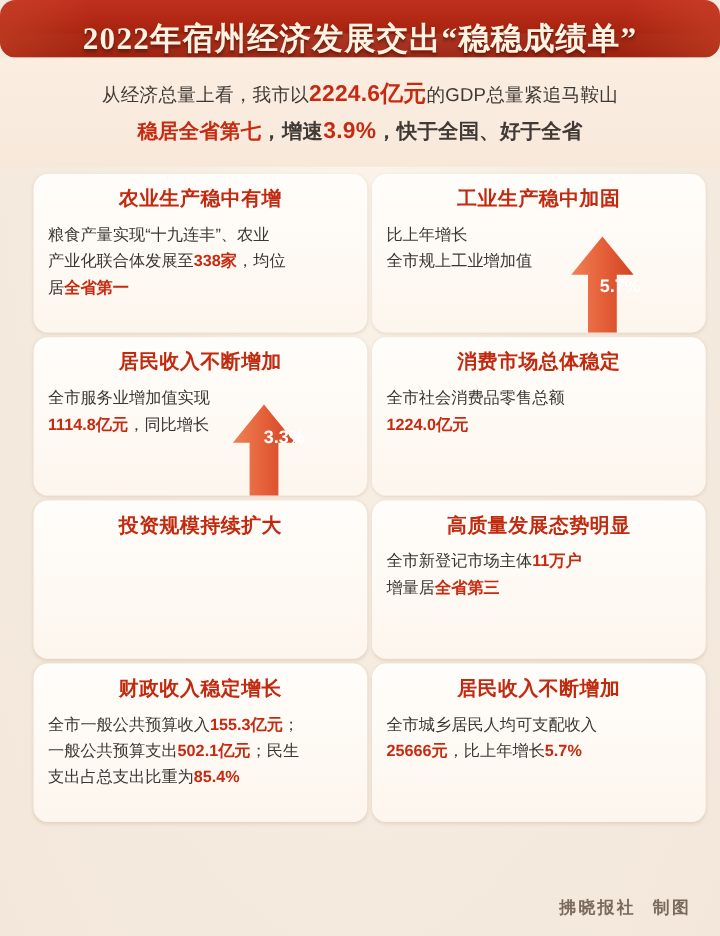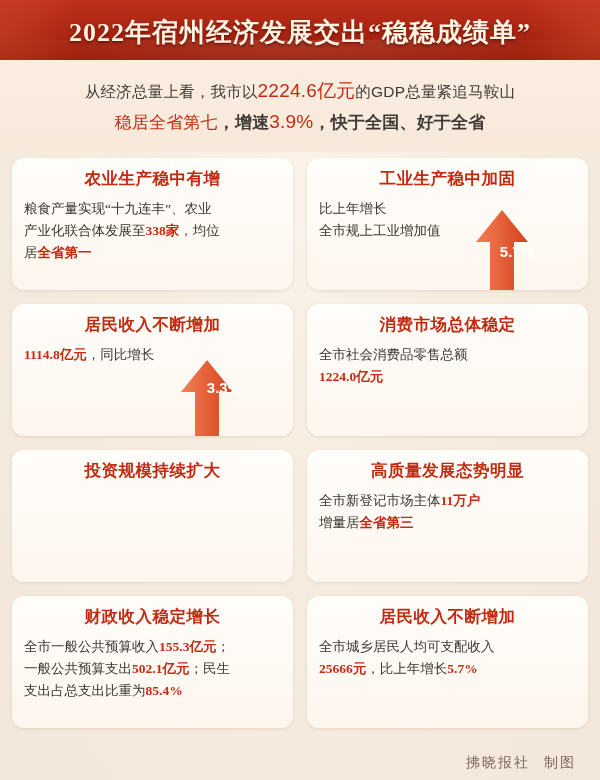--- a/index.html
+++ b/index.html
@@ -19,23 +19,24 @@
     width: 600px;
     height: 780px;
     background:
       radial-gradient(ellipse at 50% 0%, #fdf6ee 0%, #f6ece0 45%, #f2e7da 100%);
     box-sizing: border-box;
     overflow: hidden;
   }
   
   .banner {
     position: relative;
-    height: 60px;
+    height: 48px;
     background: linear-gradient(180deg, #c0301f 0%, #a8230f 55%, #9c1f0c 100%);
     overflow: hidden;
+    border-radius: 13px;
   }
   .banner::after {
     content: "";
     position: absolute;
     left: 0; right: 0; bottom: -20px;
     height: 40px;
     background: radial-gradient(ellipse at 50% 0%, rgba(255,255,255,0.10), rgba(255,255,255,0) 70%);
   }
   .banner-deco-l, .banner-deco-r {
     position: absolute;
@@ -67,30 +68,31 @@
   }
   .lead-line {
     font-size: 15.5px;
     color: #3f3a35;
     line-height: 30px;
     letter-spacing: 0.2px;
   }
   .lead-line.second { font-size: 17px; font-weight: bold; }
   .hl {
     color: #c62b12;
-    font-weight: normal;
+    font-weight: bold;
   }
   .hl-big { font-size: 19px; }
   
   .grid {
     display: grid;
     grid-template-columns: 1fr 1fr;
-    gap: 14px;
+    gap: 4px;
     padding: 6px 12px 0 12px;
     box-sizing: border-box;
+    margin-left: 16px;
   }
   .card {
     position: relative;
     background: linear-gradient(180deg, #fffdfa 0%, #fdf6ee 100%);
     border-radius: 12px;
     box-shadow: 0 1px 3px rgba(150,110,80,0.18);
     padding: 10px 12px 12px 12px;
     box-sizing: border-box;
     min-height: 132px;
     overflow: hidden;
@@ -105,21 +107,20 @@
     margin-bottom: 8px;
     position: relative;
     z-index: 3;
   }
   .card-body {
     font-size: 13.5px;
     line-height: 22px;
     color: #3b3630;
     position: relative;
     z-index: 3;
-    font-family: Liberation Serif, serif;
   }
   .card-body.center { text-align: left; }
   .num { color: #c62b12; font-weight: bold; }
   .bold-red { color: #c62b12; font-weight: bold; }
   
   .arrow {
     position: absolute;
     z-index: 1;
     width: 56px;
     height: 88px;
@@ -134,25 +135,26 @@
     font-weight: bold;
   }
   .card-2 .arrow { right: 58px; bottom: -6px; }
   .card-2 .arrow-label { right: 54px; bottom: 30px; }
   .card-3 .arrow { right: 58px; bottom: -10px; }
   .card-3 .arrow-label { right: 52px; bottom: 40px; }
   
   .footer {
     position: absolute;
     right: 24px;
-    bottom: 8px;
+    bottom: 14px;
     font-size: 14px;
     color: #7a6a5c;
     letter-spacing: 2px;
     font-family: "Liberation Serif", serif;
+    font-weight: bold;
   }
   .footer .gap { display: inline-block; width: 14px; }
 </style>
 </head>
 <body>
 
 <div class="page">
 
   <div class="banner">
     <div class="banner-deco-l"></div>
@@ -213,20 +215,21 @@
               <stop offset="0%" stop-color="#f07a4e"></stop>
               <stop offset="55%" stop-color="#e2552c"></stop>
               <stop offset="100%" stop-color="#cf3a16"></stop>
             </linearGradient>
           </defs>
           <polygon points="28,2 54,34 40,34 40,92 16,92 16,34 2,34" fill="url(#ar2)"></polygon>
         </svg>
       </div>
       <div class="card-title">居民收入不断增加</div>
       <div class="card-body">
+        <div>全市服务业增加值实现</div>
         <div>
           <span class="num">1114.8亿元</span><span>，同比增长</span>
         </div>
       </div>
       <div class="arrow-label">3.3%</div>
     </div>
 
     <div class="card card-4">
       <div class="card-title">消费市场总体稳定</div>
       <div class="card-body center">

